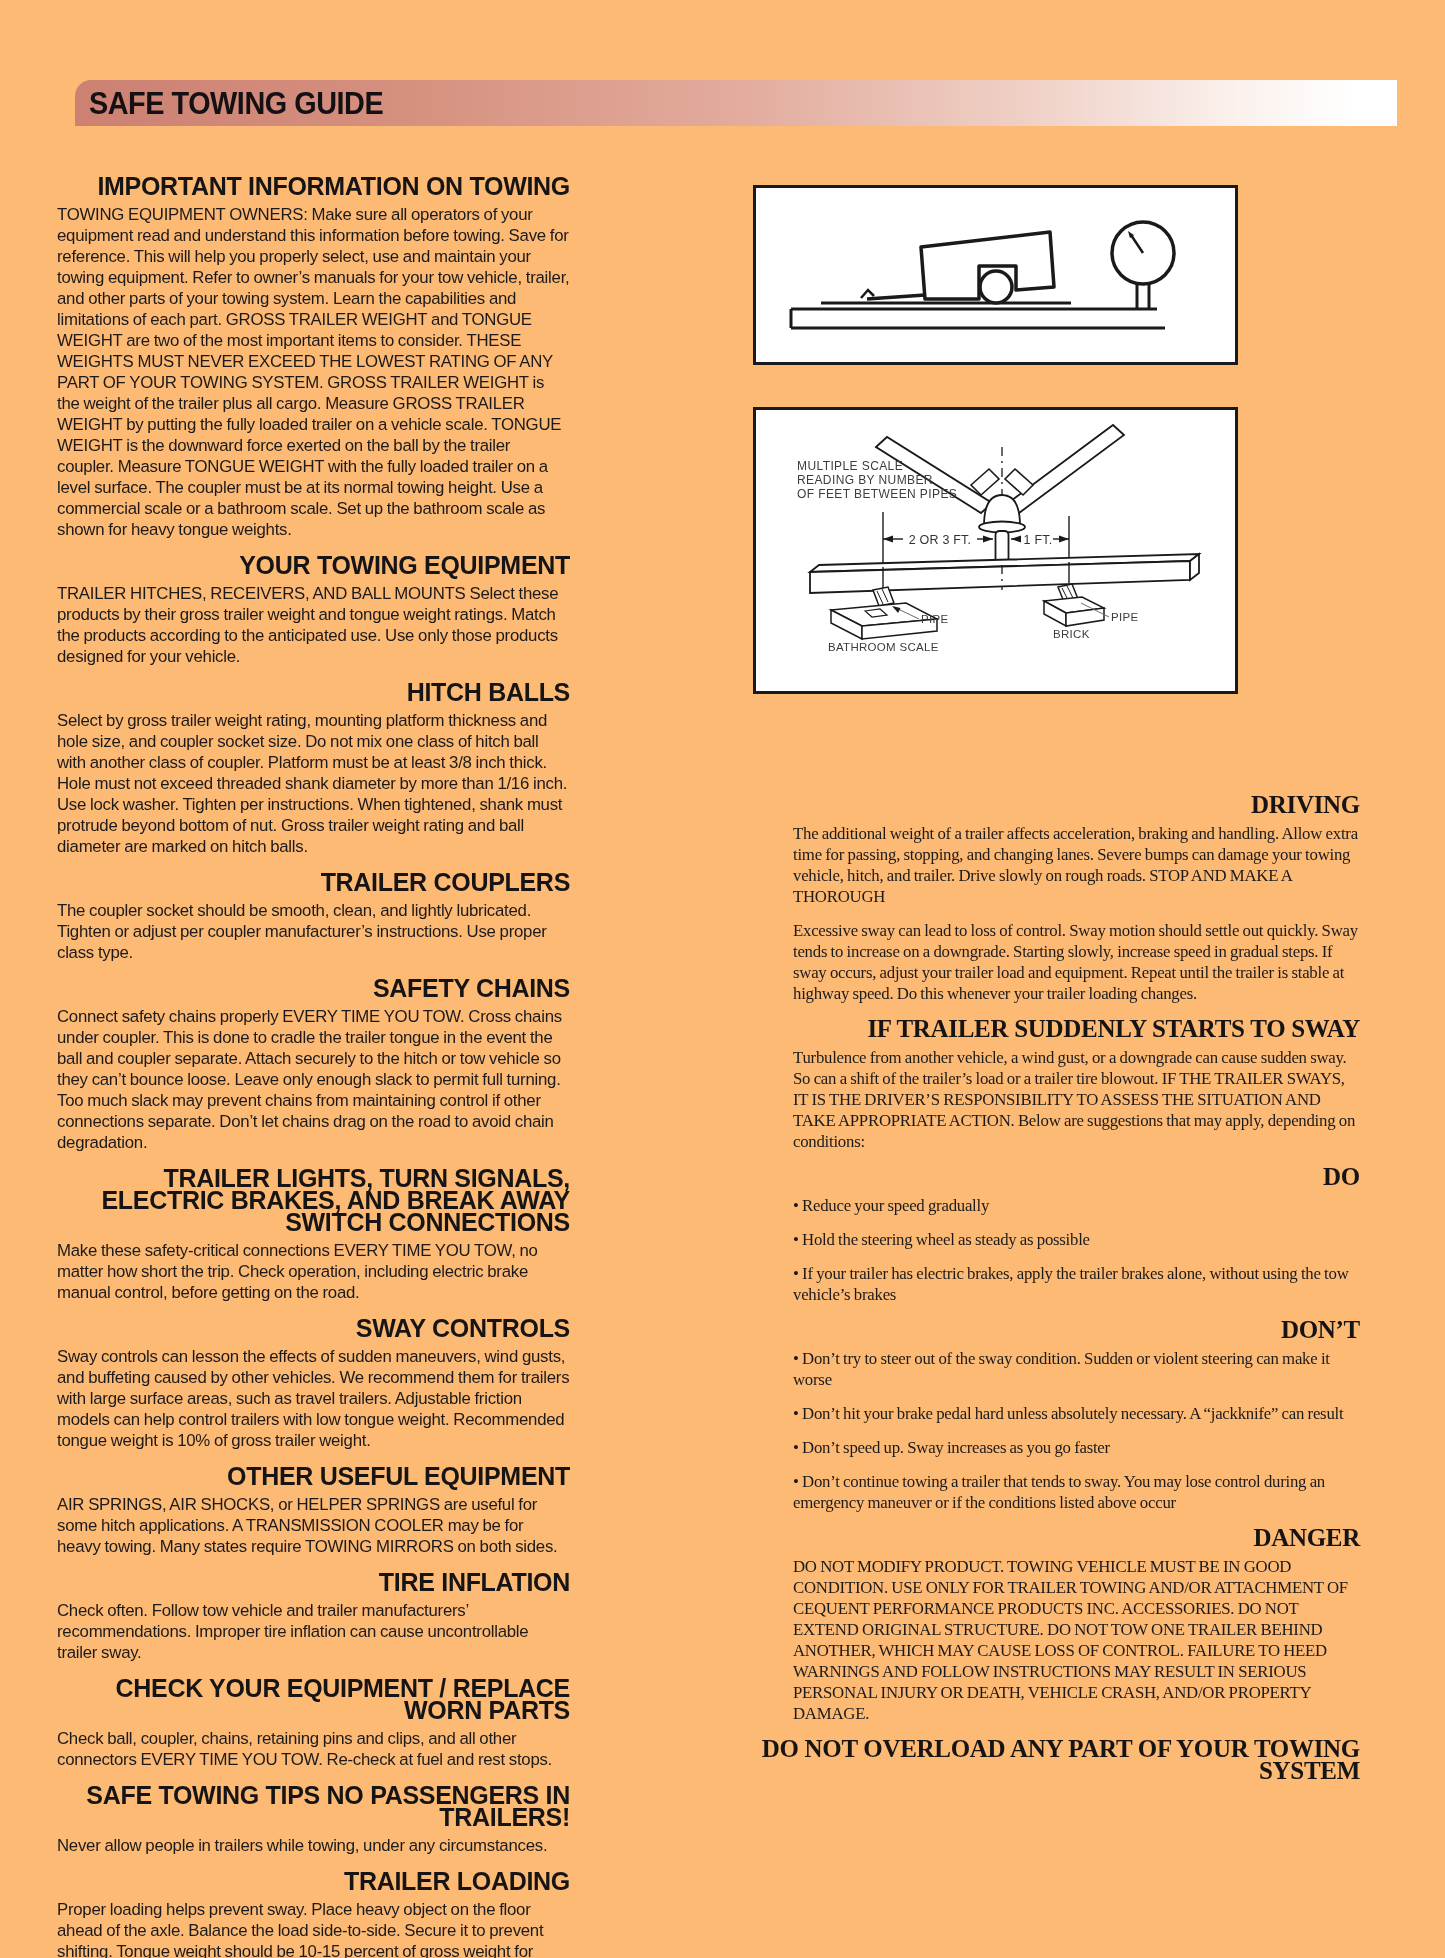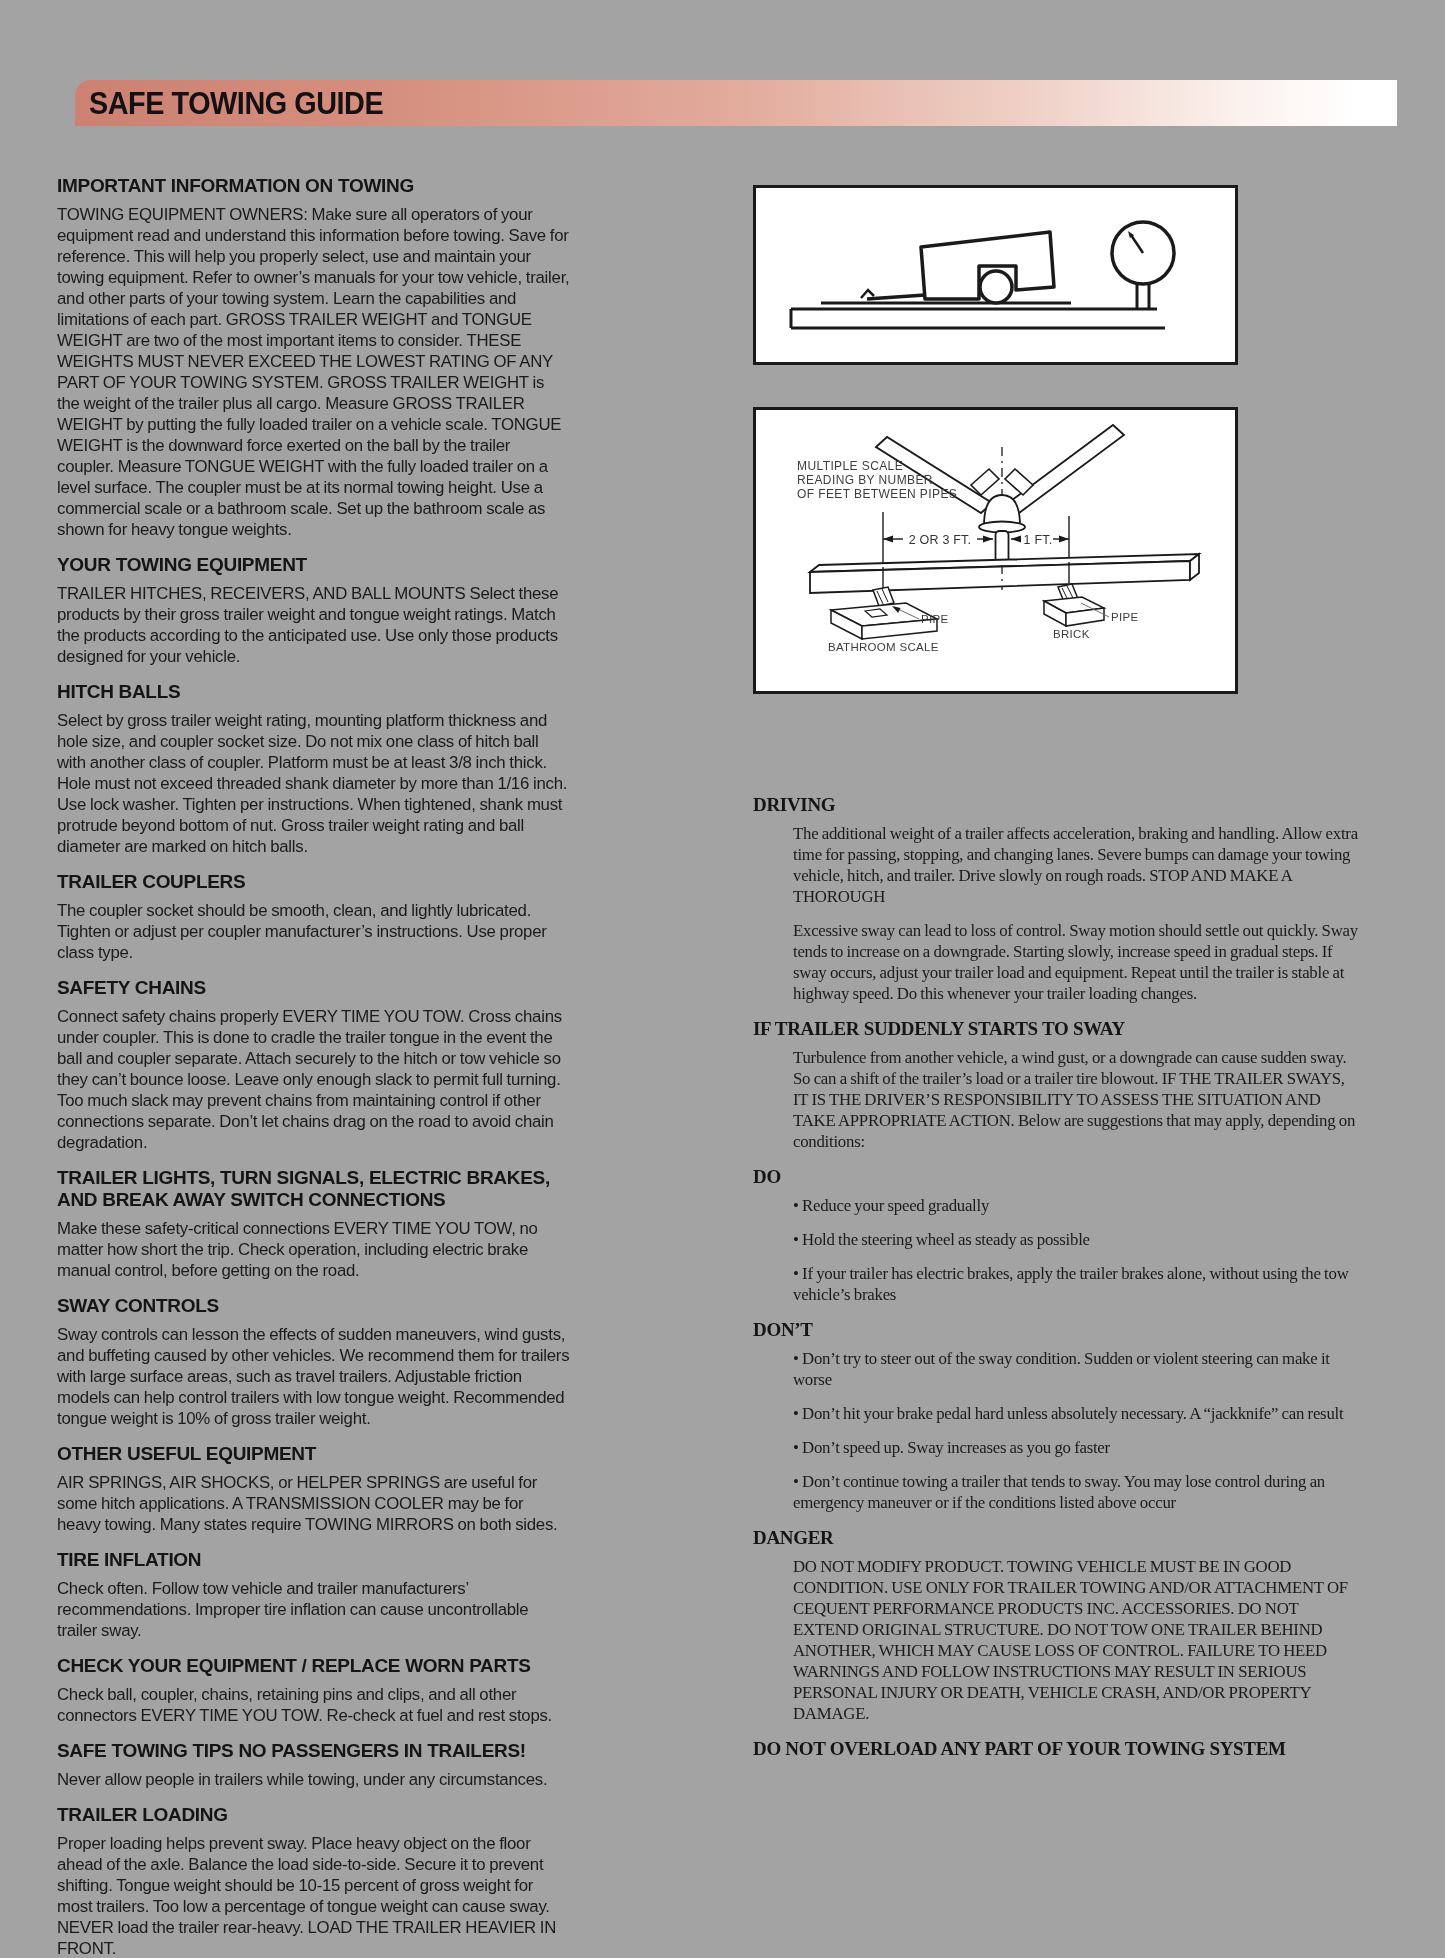--- a/index.html
+++ b/index.html
@@ -1,19 +1,19 @@
 <!DOCTYPE html>
 <html><head>
 <meta charset="utf-8">
 <style>
   html,body{margin:0;padding:0;background:#ffffff;}
   .page{
     position:relative;
     width:1445px;height:1958px;
-    background:#a3a3a3;
+    background:#fdba74;
     font-family:"Liberation Sans","DejaVu Sans",sans-serif;
     color:#1c1a1b;
     overflow:hidden;
   }
   .title-bar{
     position:absolute;left:75px;top:80px;width:1322px;height:46px;
     border-top-left-radius:16px;
     background:linear-gradient(90deg,#cc8172 0%,#d6907f 25%,#e2ab9c 50%,#efd0c6 72%,#fbf1ed 88%,#ffffff 97%);
   }
   .title-bar h1{
@@ -21,22 +21,22 @@
     font-size:31px;line-height:47px;font-weight:700;
     letter-spacing:-0.5px;color:#141013;
     transform:scaleX(0.93);transform-origin:left center;
     white-space:nowrap;
   }
   .col{position:absolute;top:0;}
   .col-left{left:57px;top:175px;width:513px;}
   .col-right{left:753px;top:168px;width:607px;}
   .sec h2{
     margin:14px 0 7px;
-    font-size:19px;line-height:22px;font-weight:700;
-    letter-spacing:-0.3px;color:#161415;
+    font-size:25px;line-height:22px;font-weight:700;
+    letter-spacing:-0.3px;color:#161415;text-align:right;
   }
   .sec:first-child h2{margin-top:0;}
   .sec p{
     margin:0 0 6px;
     font-size:16.8px;line-height:21px;
     letter-spacing:-0.25px;word-spacing:-0.5px;
   }
   .col-right .sec p{margin-bottom:13px;margin-left:40px;}
   .col-right .sec p.bullet{margin-bottom:13px;}
   p.bullet::before{content:"\2022\00a0";}

